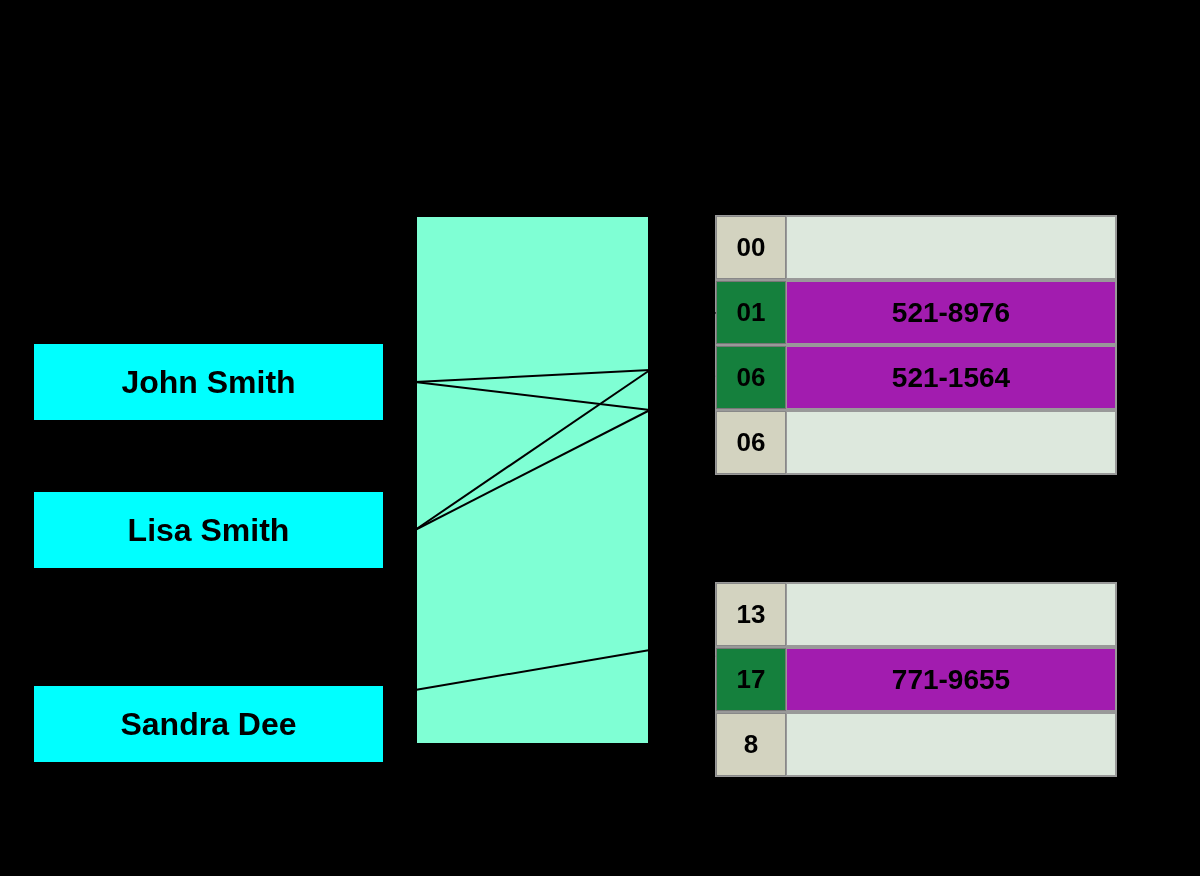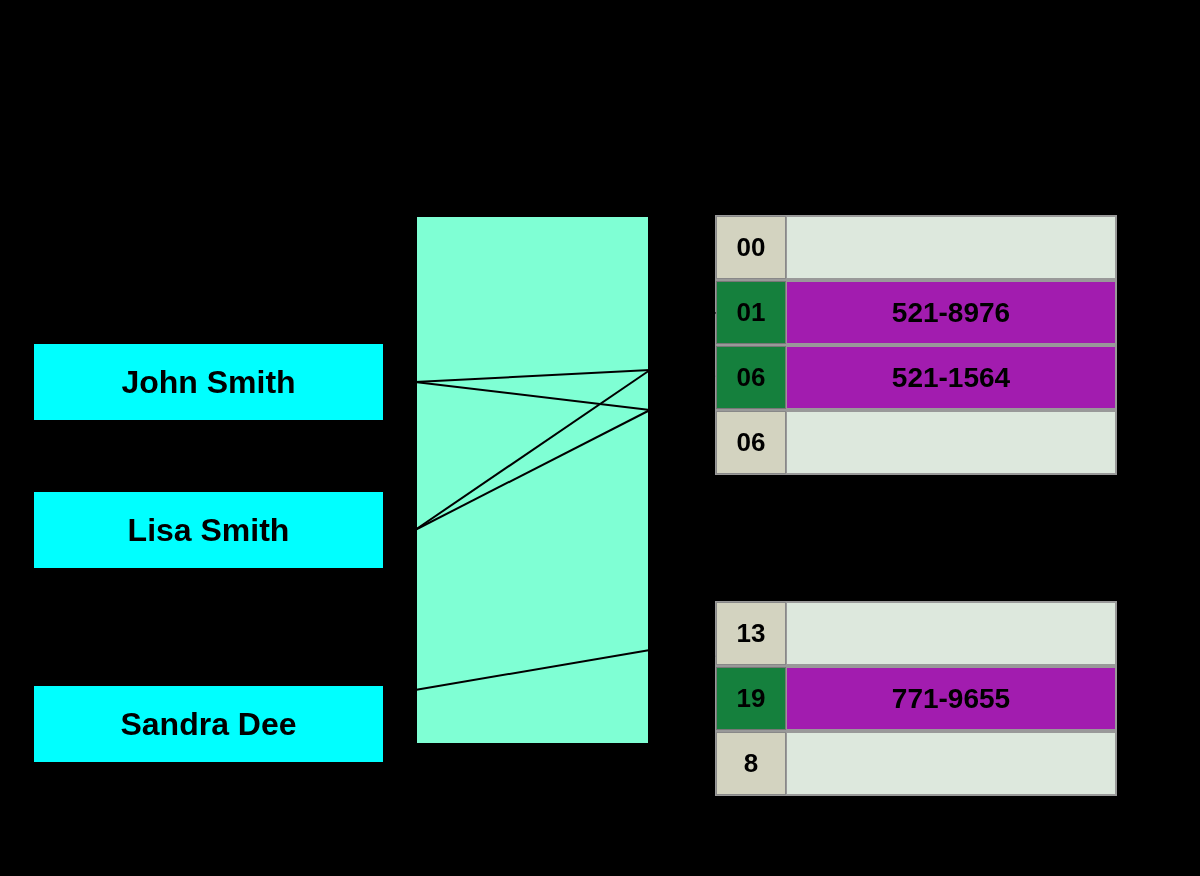--- a/index.html
+++ b/index.html
@@ -158,30 +158,30 @@
       </div>
     </div>
     <div class="addr-row">
       <div class="addr-index">
         <span>06</span>
       </div>
       <div class="addr-value empty"></div>
     </div>
   </div>
 
-  <div style="position:absolute; left:715px; top:601px;">
+  <div style="position:absolute; left:715px; top:582px;">
     <div class="addr-row">
       <div class="addr-index">
         <span>13</span>
       </div>
       <div class="addr-value empty"></div>
     </div>
     <div class="addr-row">
       <div class="addr-index highlighted">
-        <span>19</span>
+        <span>17</span>
       </div>
       <div class="addr-value">
         <span>771-9655</span>
       </div>
     </div>
     <div class="addr-row">
       <div class="addr-index">
         <span>8</span>
       </div>
       <div class="addr-value empty"></div>

